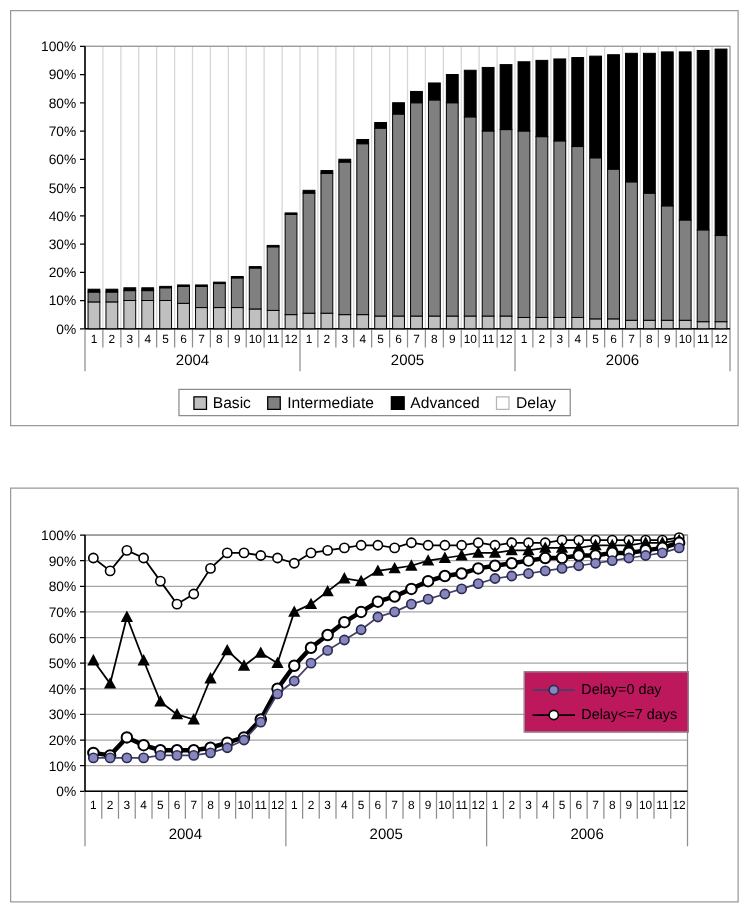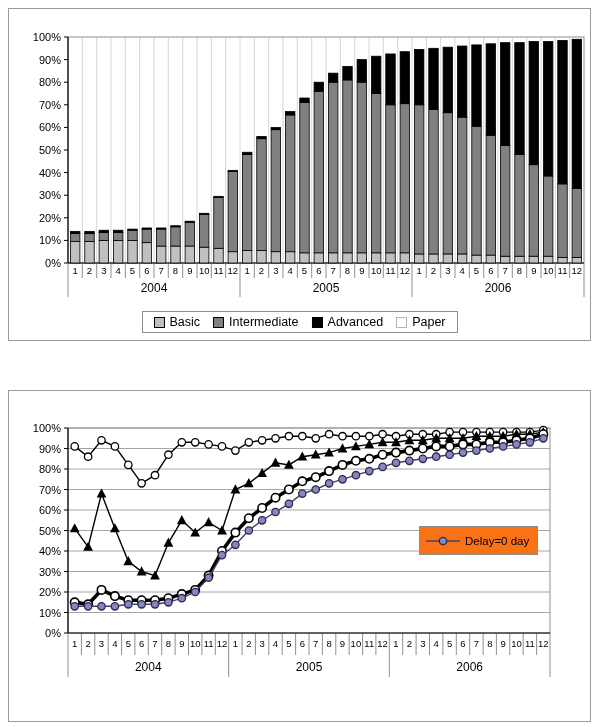--- a/index.html
+++ b/index.html
@@ -8,21 +8,21 @@
   .chart-box{position:absolute;left:8px;width:581px;background:#fff;border:1px solid #9a9a9a;}
   #chart-top{top:8px;height:331px;}
   #chart-bottom{top:390px;height:330px;}
   .chart-box svg.plot{position:absolute;left:0;top:0;font-family:"Liberation Sans",sans-serif;}
   svg text{fill:#000;}
   .legend-h{position:absolute;top:302px;left:50%;transform:translateX(-50%);
             display:flex;align-items:center;gap:13px;border:1px solid #8c8c8c;background:#fff;
             padding:3px 11px;font-size:12.5px;white-space:nowrap;}
   .legend-h .item{display:flex;align-items:center;gap:5px;}
   .legend-h .swatch{width:11px;height:11px;display:inline-block;box-sizing:border-box;}
-  .legend-v{position:absolute;left:410px;top:135px;border:1px solid #8c8c8c;background:#f97316;
+  .legend-v{position:absolute;left:410px;top:146px;border:1px solid #8c8c8c;background:#be185d;
             padding:5px 8px 5px 5px;font-size:11.5px;display:flex;flex-direction:column;gap:3px;
             white-space:nowrap;}
   .legend-v .row{display:flex;align-items:center;gap:4px;height:17px;}
   .legend-v svg{flex:0 0 auto;}
 </style>
 </head>
 <body>
 
 <div class="canvas">
 
@@ -293,21 +293,21 @@
         <span class="item">
           <span class="swatch" style="background: rgb(128, 128, 128); border: 1px solid rgb(0, 0, 0);"></span>
           <span>Intermediate</span>
         </span>
         <span class="item">
           <span class="swatch" style="background: rgb(0, 0, 0); border: 1px solid rgb(0, 0, 0);"></span>
           <span>Advanced</span>
         </span>
         <span class="item">
           <span class="swatch" style="background: rgb(255, 255, 255); border: 1px solid rgb(181, 181, 181);"></span>
-          <span>Paper</span>
+          <span>Delay</span>
         </span>
       </div>
   </section>
 
   <section class="chart-box" id="chart-bottom">
     <svg class="plot" id="svg-bottom" width="581" height="330">
         <g>
           <line x1="59" y1="221.5" x2="541" y2="221.5" stroke="#a6a6a6" stroke-width="1"></line>
           <line x1="59" y1="201.0" x2="541" y2="201.0" stroke="#a6a6a6" stroke-width="1"></line>
           <line x1="59" y1="180.5" x2="541" y2="180.5" stroke="#a6a6a6" stroke-width="1"></line>
@@ -582,16 +582,23 @@
         </g>
       </svg>
     <div class="legend-v" id="legend-bottom">
         <span class="row">
           <svg width="36" height="14">
             <line x1="1" y1="7" x2="35" y2="7" stroke="#404068" stroke-width="1.4"></line>
             <circle cx="18" cy="7" r="3.7" fill="#8787bd" stroke="#2a2a52" stroke-width="1.3"></circle>
           </svg>
           <span>Delay=0 day</span>
         </span>
+        <span class="row">
+          <svg width="36" height="14">
+            <line x1="1" y1="7" x2="35" y2="7" stroke="#000000" stroke-width="1.4"></line>
+            <circle cx="18" cy="7" r="3.7" fill="#ffffff" stroke="#000000" stroke-width="1.3"></circle>
+          </svg>
+          <span>Delay&lt;=7 days</span>
+        </span>
       </div>
   </section>
 
 </div>
 
 </body></html>

